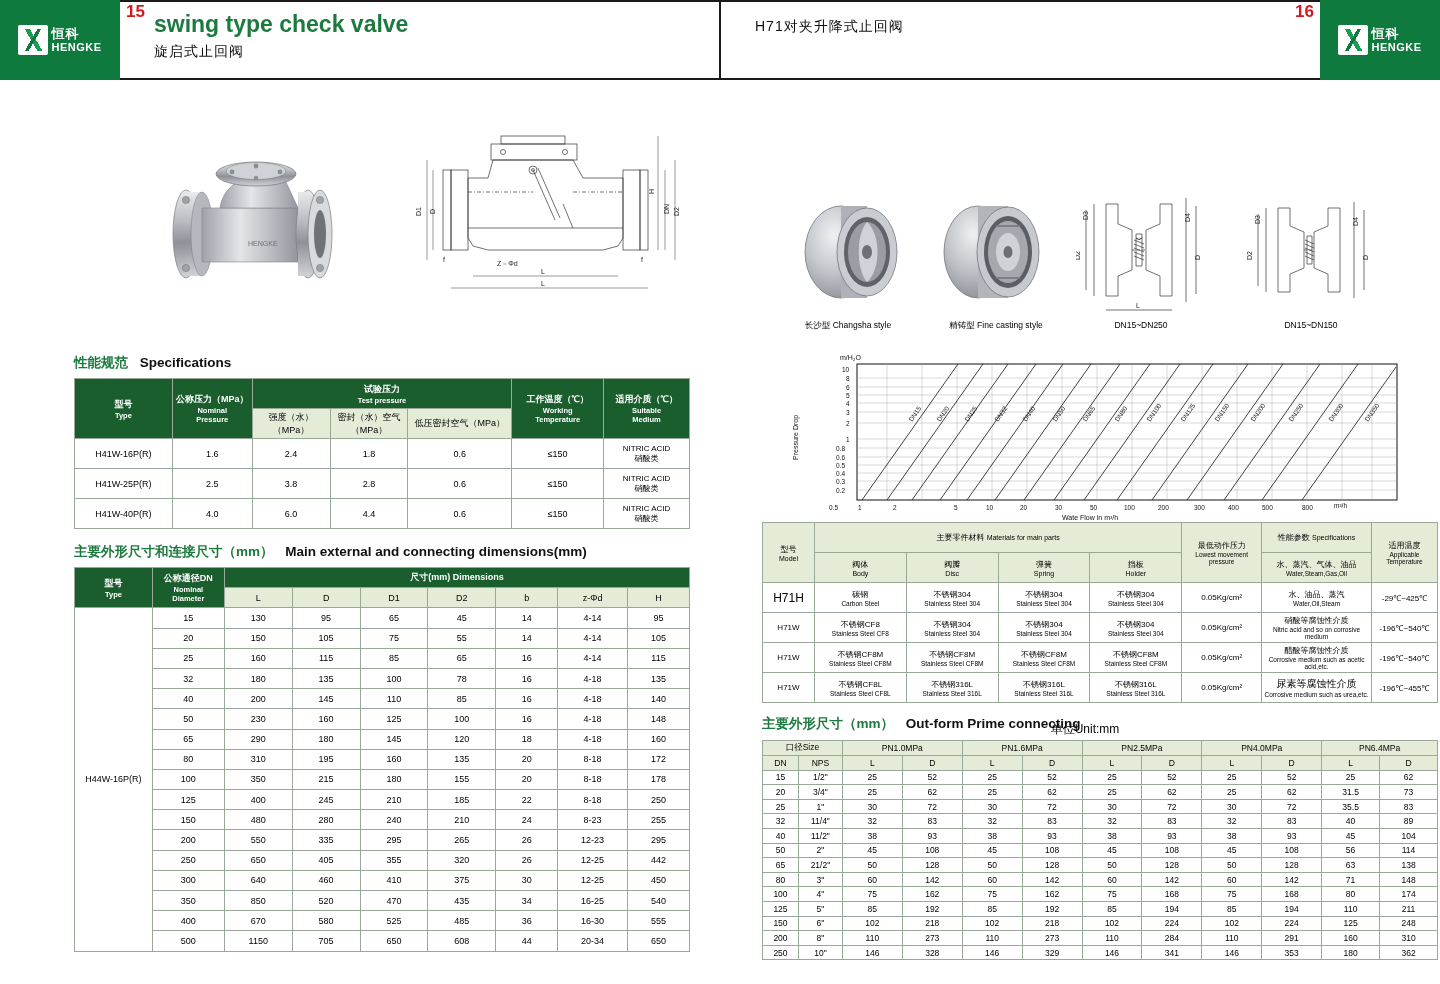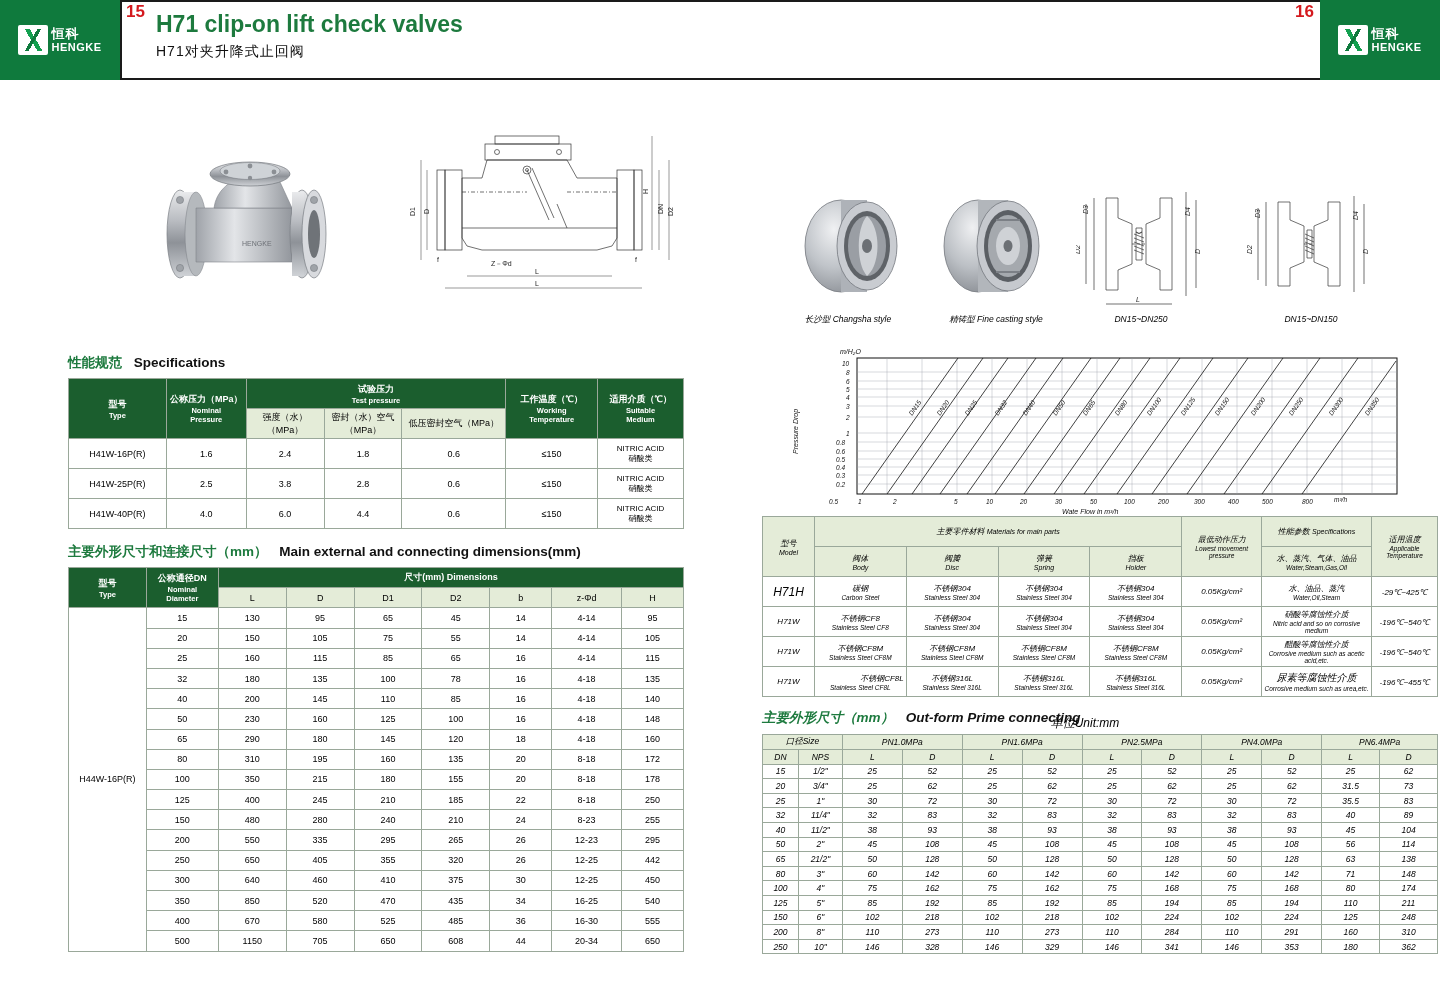--- a/index.html
+++ b/index.html
@@ -50,22 +50,22 @@
   .title-half { flex:1 1 50%; padding:10px 0 0 34px; }
   .title-half.second { padding-left:34px; }
   .title-en {
     font-size:23px; font-weight:bold; color:#1d7a3e; letter-spacing:0px;
     line-height:1.1;
   }
   .title-cn { font-size:14px; color:#111; margin-top:6px; letter-spacing:1px; }
   .hdr-divider { width:2px; background:#1a1a1a; }
 
   
-  .left-col { position:absolute; left:12px; top:86px; width:728px; }
-  .right-col { position:absolute; left:746px; top:86px; width:694px;font-style:italic; }
+  .left-col { position:absolute; left:18px; top:86px; width:728px; }
+  .right-col { position:absolute; left:746px; top:92px; width:694px; }
 
   .section-head { margin:0 0 6px 56px; font-size:13.5px; font-weight:bold; }
   .section-head .cn { color:#1d7a3e; }
   .section-head .en { color:#111; margin-left:8px; }
 
   table.grid { border-collapse:collapse; font-size:9px; }
   table.grid th, table.grid td {
     border:0.8px solid #9aa89a; text-align:center; vertical-align:middle;
     padding:1px 2px;
   }
@@ -109,23 +109,26 @@
       <div class="logo-inner">
         <div class="logo-mark"></div>
         <div class="logo-text">
           <div class="logo-cn">恒科</div>
           <div class="logo-en">HENGKE</div>
         </div>
       </div>
     </div>
 
     <div class="title-band">
+      <div class="title-half">
+        <div class="title-en">swing type check valve</div>
+        <div class="title-cn">旋启式止回阀</div>
+      </div>
       <div class="hdr-divider"></div>
       <div class="title-half second">
-        <div class="title-en">H71 clip-on lift check valves</div>
         <div class="title-cn">H71对夹升降式止回阀</div>
       </div>
     </div>
 
     <div class="logo-box right">
       <div class="logo-inner">
         <div class="logo-mark"></div>
         <div class="logo-text">
           <div class="logo-cn">恒科</div>
           <div class="logo-en">HENGKE</div>
@@ -894,21 +897,21 @@
             </td>
             <td>
               <div style="font-size: 8px;">-196℃~540℃</div>
             </td>
           </tr>
           <tr>
             <td>
               <div style="font-size: 8px;">H71W</div>
             </td>
             <td>
-              <div style="font-size: 8px; text-align: right;">不锈钢CF8L</div>
+              <div style="font-size: 8px;">不锈钢CF8L</div>
               <div style="font-size: 6.5px;">Stainless Steel CF8L</div>
             </td>
             <td>
               <div style="font-size: 8px;">不锈钢316L</div>
               <div style="font-size: 6.5px;">Stainless Steel 316L</div>
             </td>
             <td>
               <div style="font-size: 8px;">不锈钢316L</div>
               <div style="font-size: 6.5px;">Stainless Steel 316L</div>
             </td>

